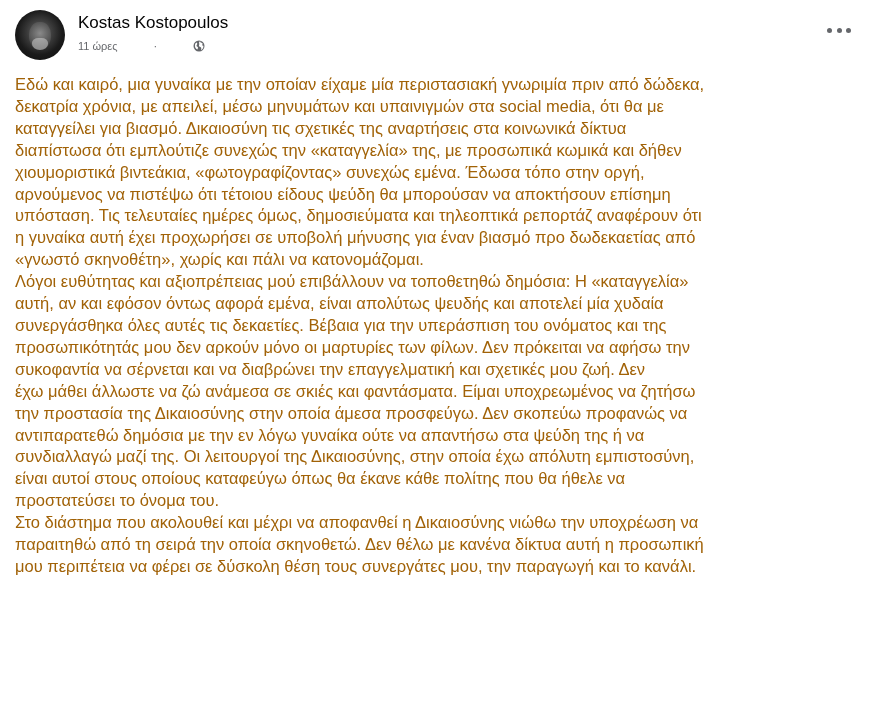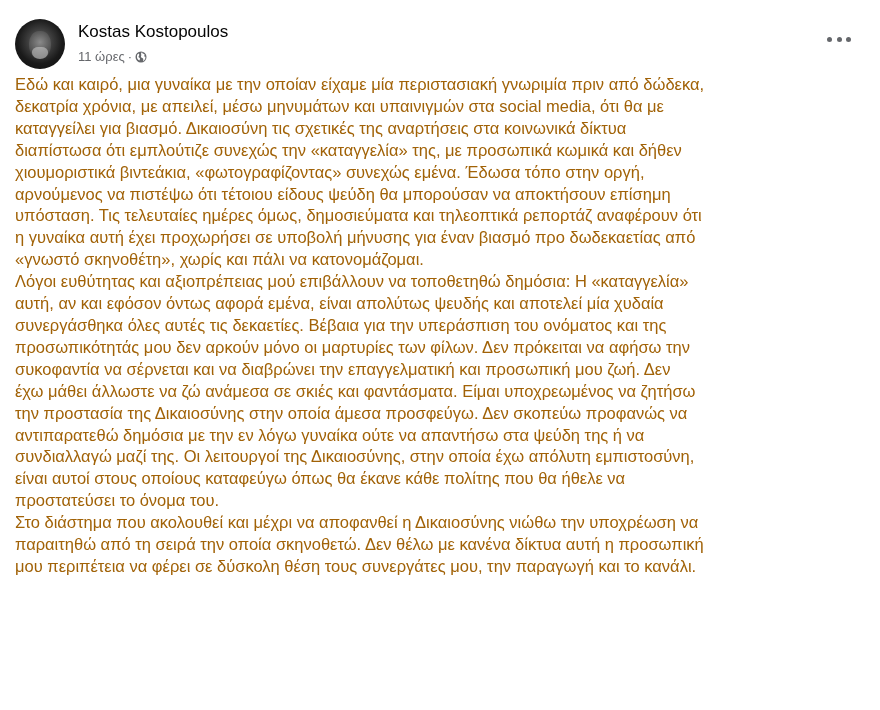--- a/index.html
+++ b/index.html
@@ -20,21 +20,20 @@
     left: 0; top: 0;
     width: 880px;
     height: 710px;
   }
   .header {
     position: absolute;
     left: 15px;
     top: 10px;
     right: 15px;
     height: 52px;
-    margin-top: 9px;
   }
   .avatar {
     position: absolute;
     left: 0;
     top: 0;
     width: 50px;
     height: 50px;
     border-radius: 50%;
     background: radial-gradient(circle at 50% 45%, #6b6b6b 0%, #3a3a3a 35%, #1a1a1a 60%, #0d0d0d 100%);
     overflow: hidden;
@@ -62,24 +61,25 @@
     font-size: 17px;
     font-weight: normal;
     color: #050505;
     letter-spacing: 0;
     cursor: pointer;
   }
   .meta {
     position: absolute;
     left: 63px;
     top: 30px;
-    font-size: 13px;
+    font-size: 11px;
     color: #65676b;
     display: flex;
     align-items: center;
+    gap: 33px;
   }
   .meta .time { cursor: pointer; }
   .meta .dot { margin: 0 3px; }
   .globe {
     display: inline-block;
     width: 12px;
     height: 12px;
     vertical-align: middle;
   }
   .more-btn {
@@ -148,21 +148,21 @@
     <span class="line">διαπίστωσα ότι εμπλούτιζε συνεχώς την «καταγγελία» της, με προσωπικά κωμικά και δήθεν</span>
     <span class="line">χιουμοριστικά βιντεάκια, «φωτογραφίζοντας» συνεχώς εμένα. Έδωσα τόπο στην οργή,</span>
     <span class="line">αρνούμενος να πιστέψω ότι τέτοιου είδους ψεύδη θα μπορούσαν να αποκτήσουν επίσημη</span>
     <span class="line">υπόσταση. Τις τελευταίες ημέρες όμως, δημοσιεύματα και τηλεοπτικά ρεπορτάζ αναφέρουν ότι</span>
     <span class="line">η γυναίκα αυτή έχει προχωρήσει σε υποβολή μήνυσης για έναν βιασμό προ δωδεκαετίας από</span>
     <span class="line">«γνωστό σκηνοθέτη», χωρίς και πάλι να κατονομάζομαι.</span>
     <span class="line">Λόγοι ευθύτητας και αξιοπρέπειας μού επιβάλλουν να τοποθετηθώ δημόσια: Η «καταγγελία»</span>
     <span class="line">αυτή, αν και εφόσον όντως αφορά εμένα, είναι απολύτως ψευδής και αποτελεί μία χυδαία</span>
     <span class="line">συνεργάσθηκα όλες αυτές τις δεκαετίες. Βέβαια για την υπεράσπιση του ονόματος και της</span>
     <span class="line">προσωπικότητάς μου δεν αρκούν μόνο οι μαρτυρίες των φίλων. Δεν πρόκειται να αφήσω την</span>
-    <span class="line">συκοφαντία να σέρνεται και να διαβρώνει την επαγγελματική και προσωπική μου ζωή. Δεν</span>
+    <span class="line">συκοφαντία να σέρνεται και να διαβρώνει την επαγγελματική και σχετικές μου ζωή. Δεν</span>
     <span class="line">έχω μάθει άλλωστε να ζώ ανάμεσα σε σκιές και φαντάσματα. Είμαι υποχρεωμένος να ζητήσω</span>
     <span class="line">την προστασία της Δικαιοσύνης στην οποία άμεσα προσφεύγω. Δεν σκοπεύω προφανώς  να</span>
     <span class="line">αντιπαρατεθώ δημόσια με την εν λόγω γυναίκα ούτε να απαντήσω στα ψεύδη της ή να</span>
     <span class="line">συνδιαλλαγώ μαζί της. Οι λειτουργοί της Δικαιοσύνης, στην οποία έχω απόλυτη εμπιστοσύνη,</span>
     <span class="line">είναι αυτοί στους οποίους καταφεύγω όπως θα έκανε κάθε πολίτης που θα ήθελε να</span>
     <span class="line">προστατεύσει το όνομα του.</span>
     <span class="line">Στο διάστημα που ακολουθεί και μέχρι να αποφανθεί η Δικαιοσύνης νιώθω την υποχρέωση να</span>
     <span class="line">παραιτηθώ από τη σειρά την οποία σκηνοθετώ. Δεν θέλω με κανένα δίκτυα αυτή η προσωπική</span>
     <span class="line">μου περιπέτεια να φέρει σε δύσκολη θέση τους συνεργάτες μου, την παραγωγή και το κανάλι.</span>
   </div>

